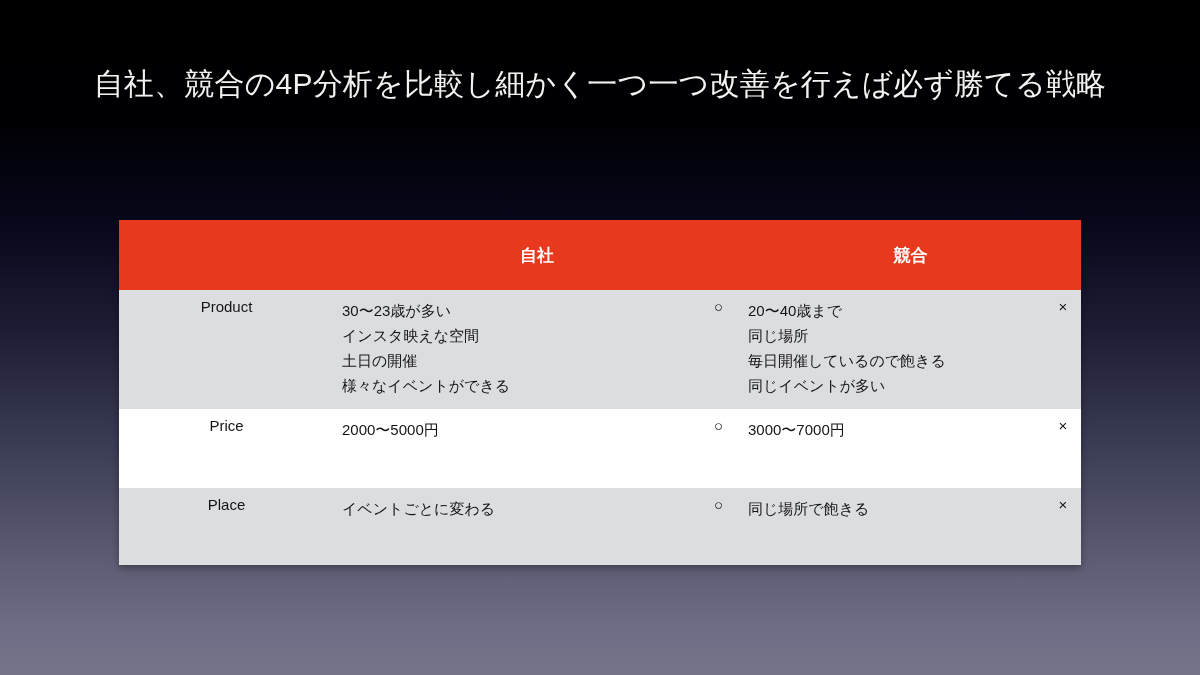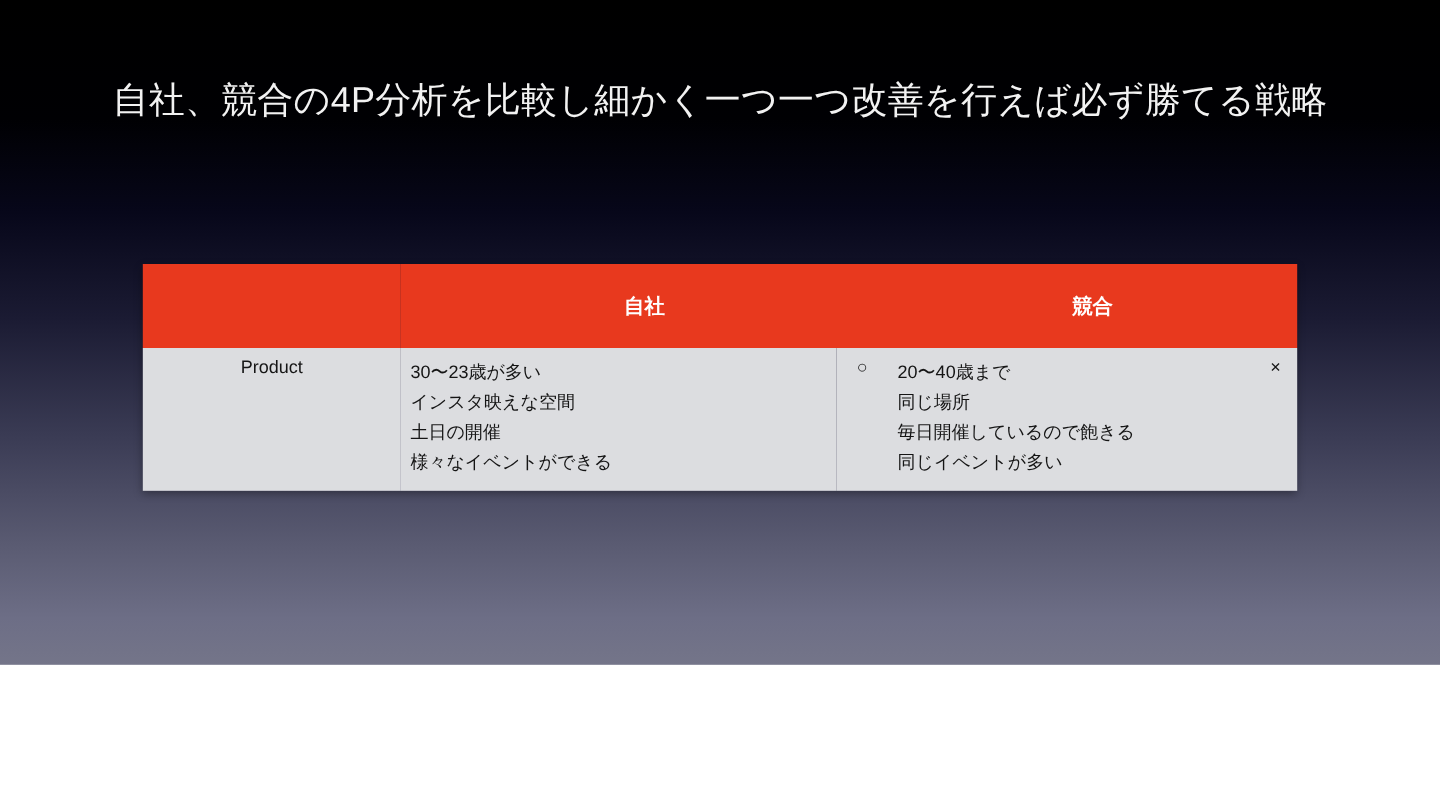--- a/index.html
+++ b/index.html
@@ -9,21 +9,21 @@
   body {
     width: 1200px;
     height: 675px;
     overflow: hidden;
     font-family: "Liberation Sans", "DejaVu Sans", sans-serif;
   }
 
   #slide {
     position: relative;
     width: 1200px;
-    height: 554px;
+    height: 675px;
     background: linear-gradient(to bottom,
         #000000 0%,
         #000003 18%,
         #07071a 32%,
         #1b1b33 48%,
         #3b3c55 66%,
         #5a5b72 82%,
         #6d6e86 93%,
         #747589 100%);
     box-sizing: border-box;
@@ -169,20 +169,34 @@
 土日の開催
 様々なイベントができる</td>
           <td class="cell-mark cell-mark-own">○</td>
           <td class="cell-text">20〜40歳まで
 同じ場所
 毎日開催しているので飽きる
 同じイベントが多い</td>
           <td class="cell-mark-comp">×</td>
         </tr>
 
-
+        <tr class="row-plain rh-price">
+          <td class="cell-label">Price</td>
+          <td class="cell-text">2000〜5000円</td>
+          <td class="cell-mark cell-mark-own">○</td>
+          <td class="cell-text">3000〜7000円</td>
+          <td class="cell-mark-comp">×</td>
+        </tr>
+
+        <tr class="row-shade rh-place">
+          <td class="cell-label">Place</td>
+          <td class="cell-text">イベントごとに変わる</td>
+          <td class="cell-mark cell-mark-own">○</td>
+          <td class="cell-text">同じ場所で飽きる</td>
+          <td class="cell-mark-comp">×</td>
+        </tr>
 
 
       </tbody>
     </table>
   </div>
 
 </div>
 
 </body></html>

